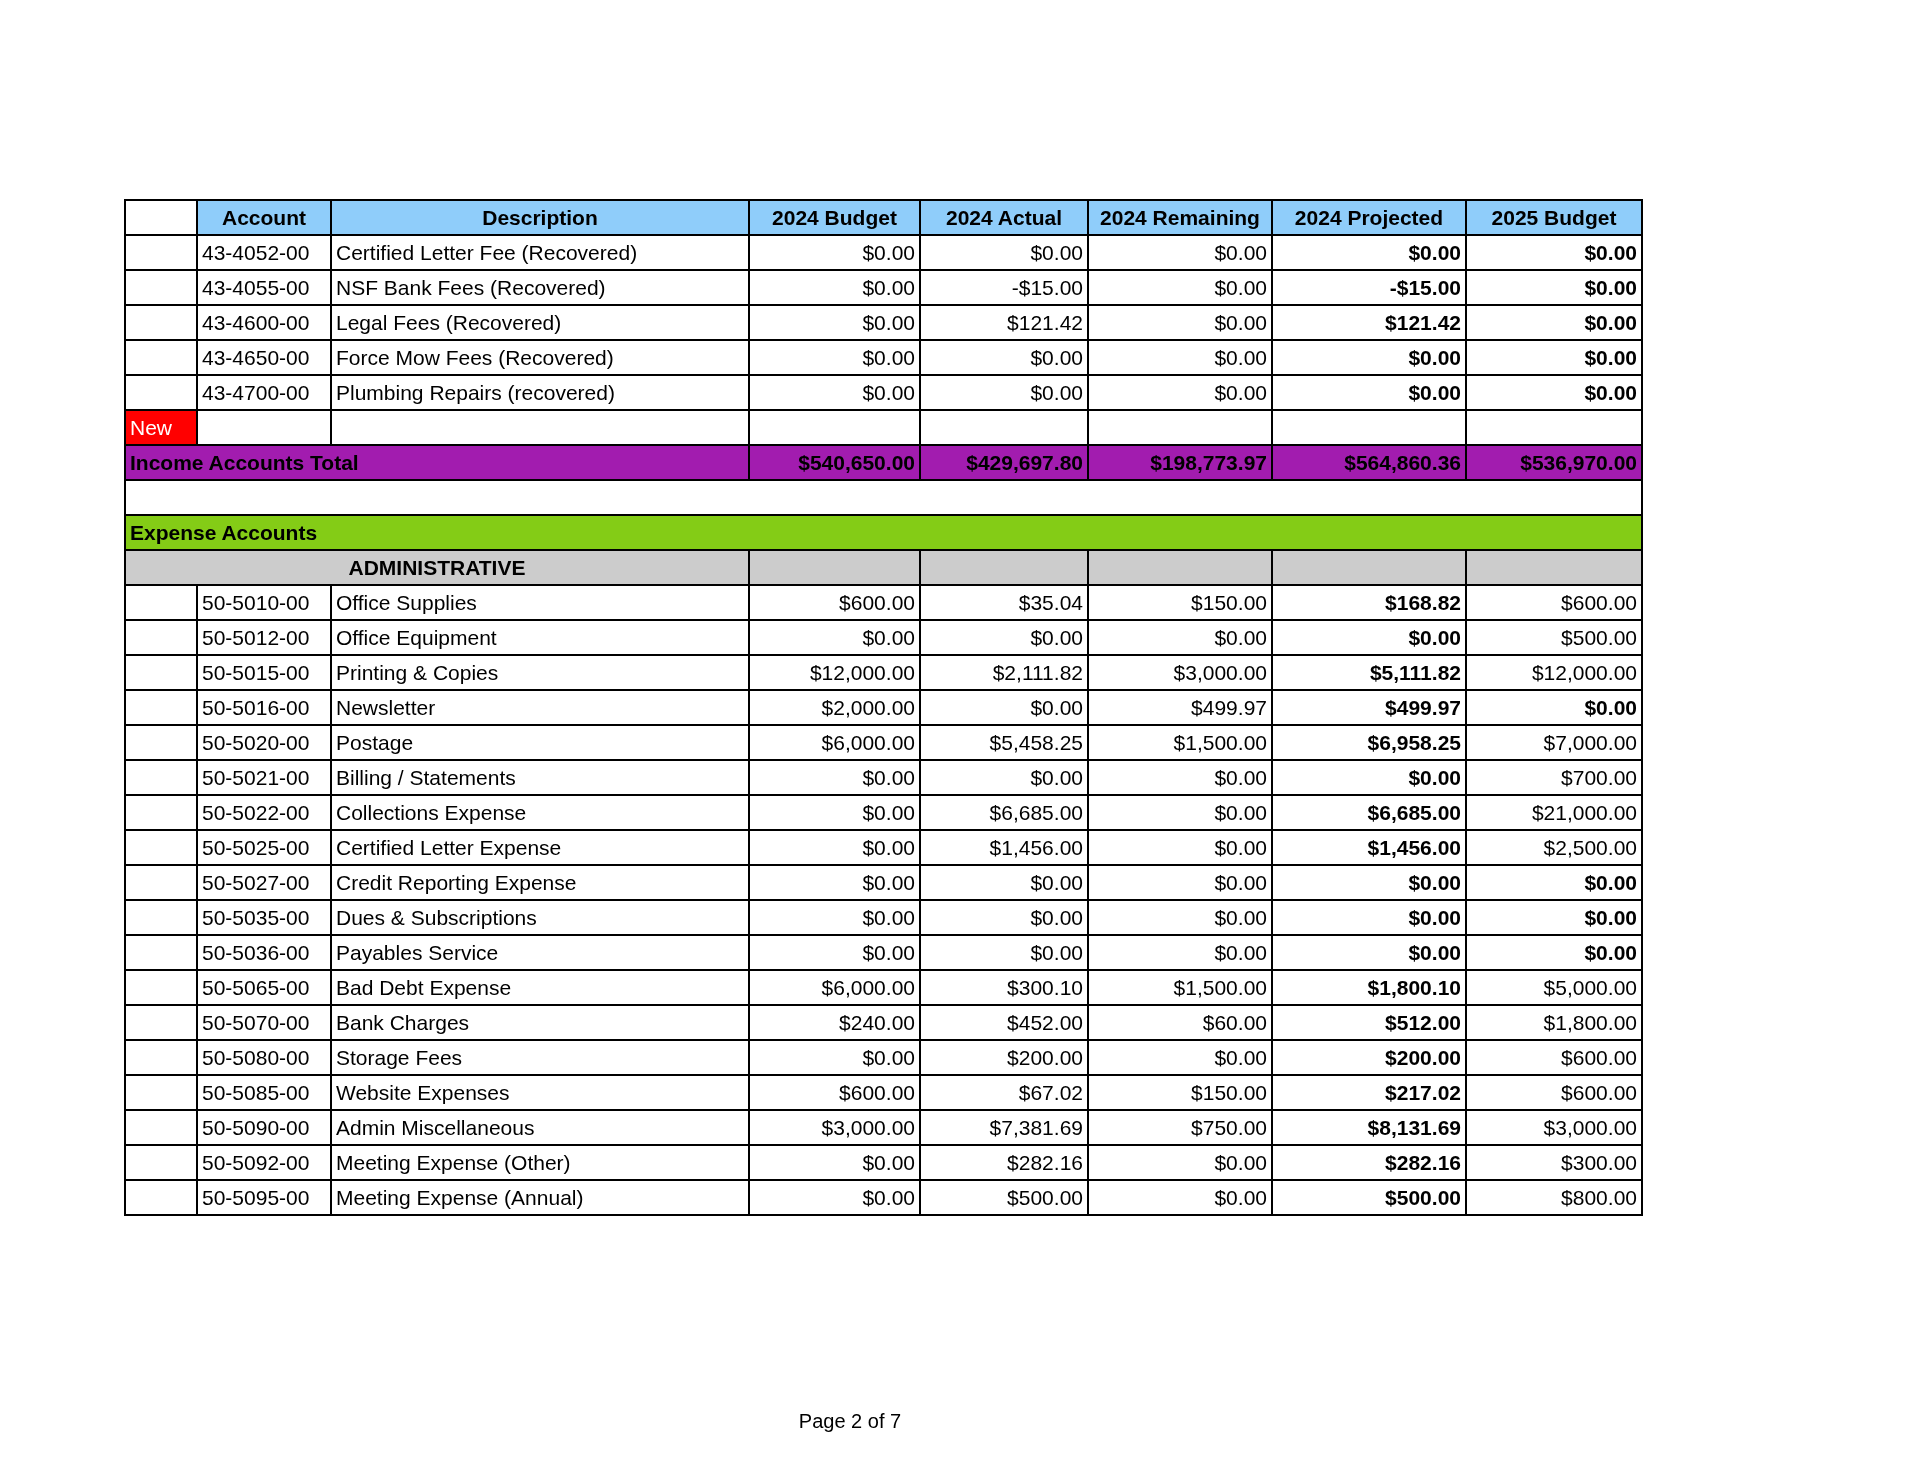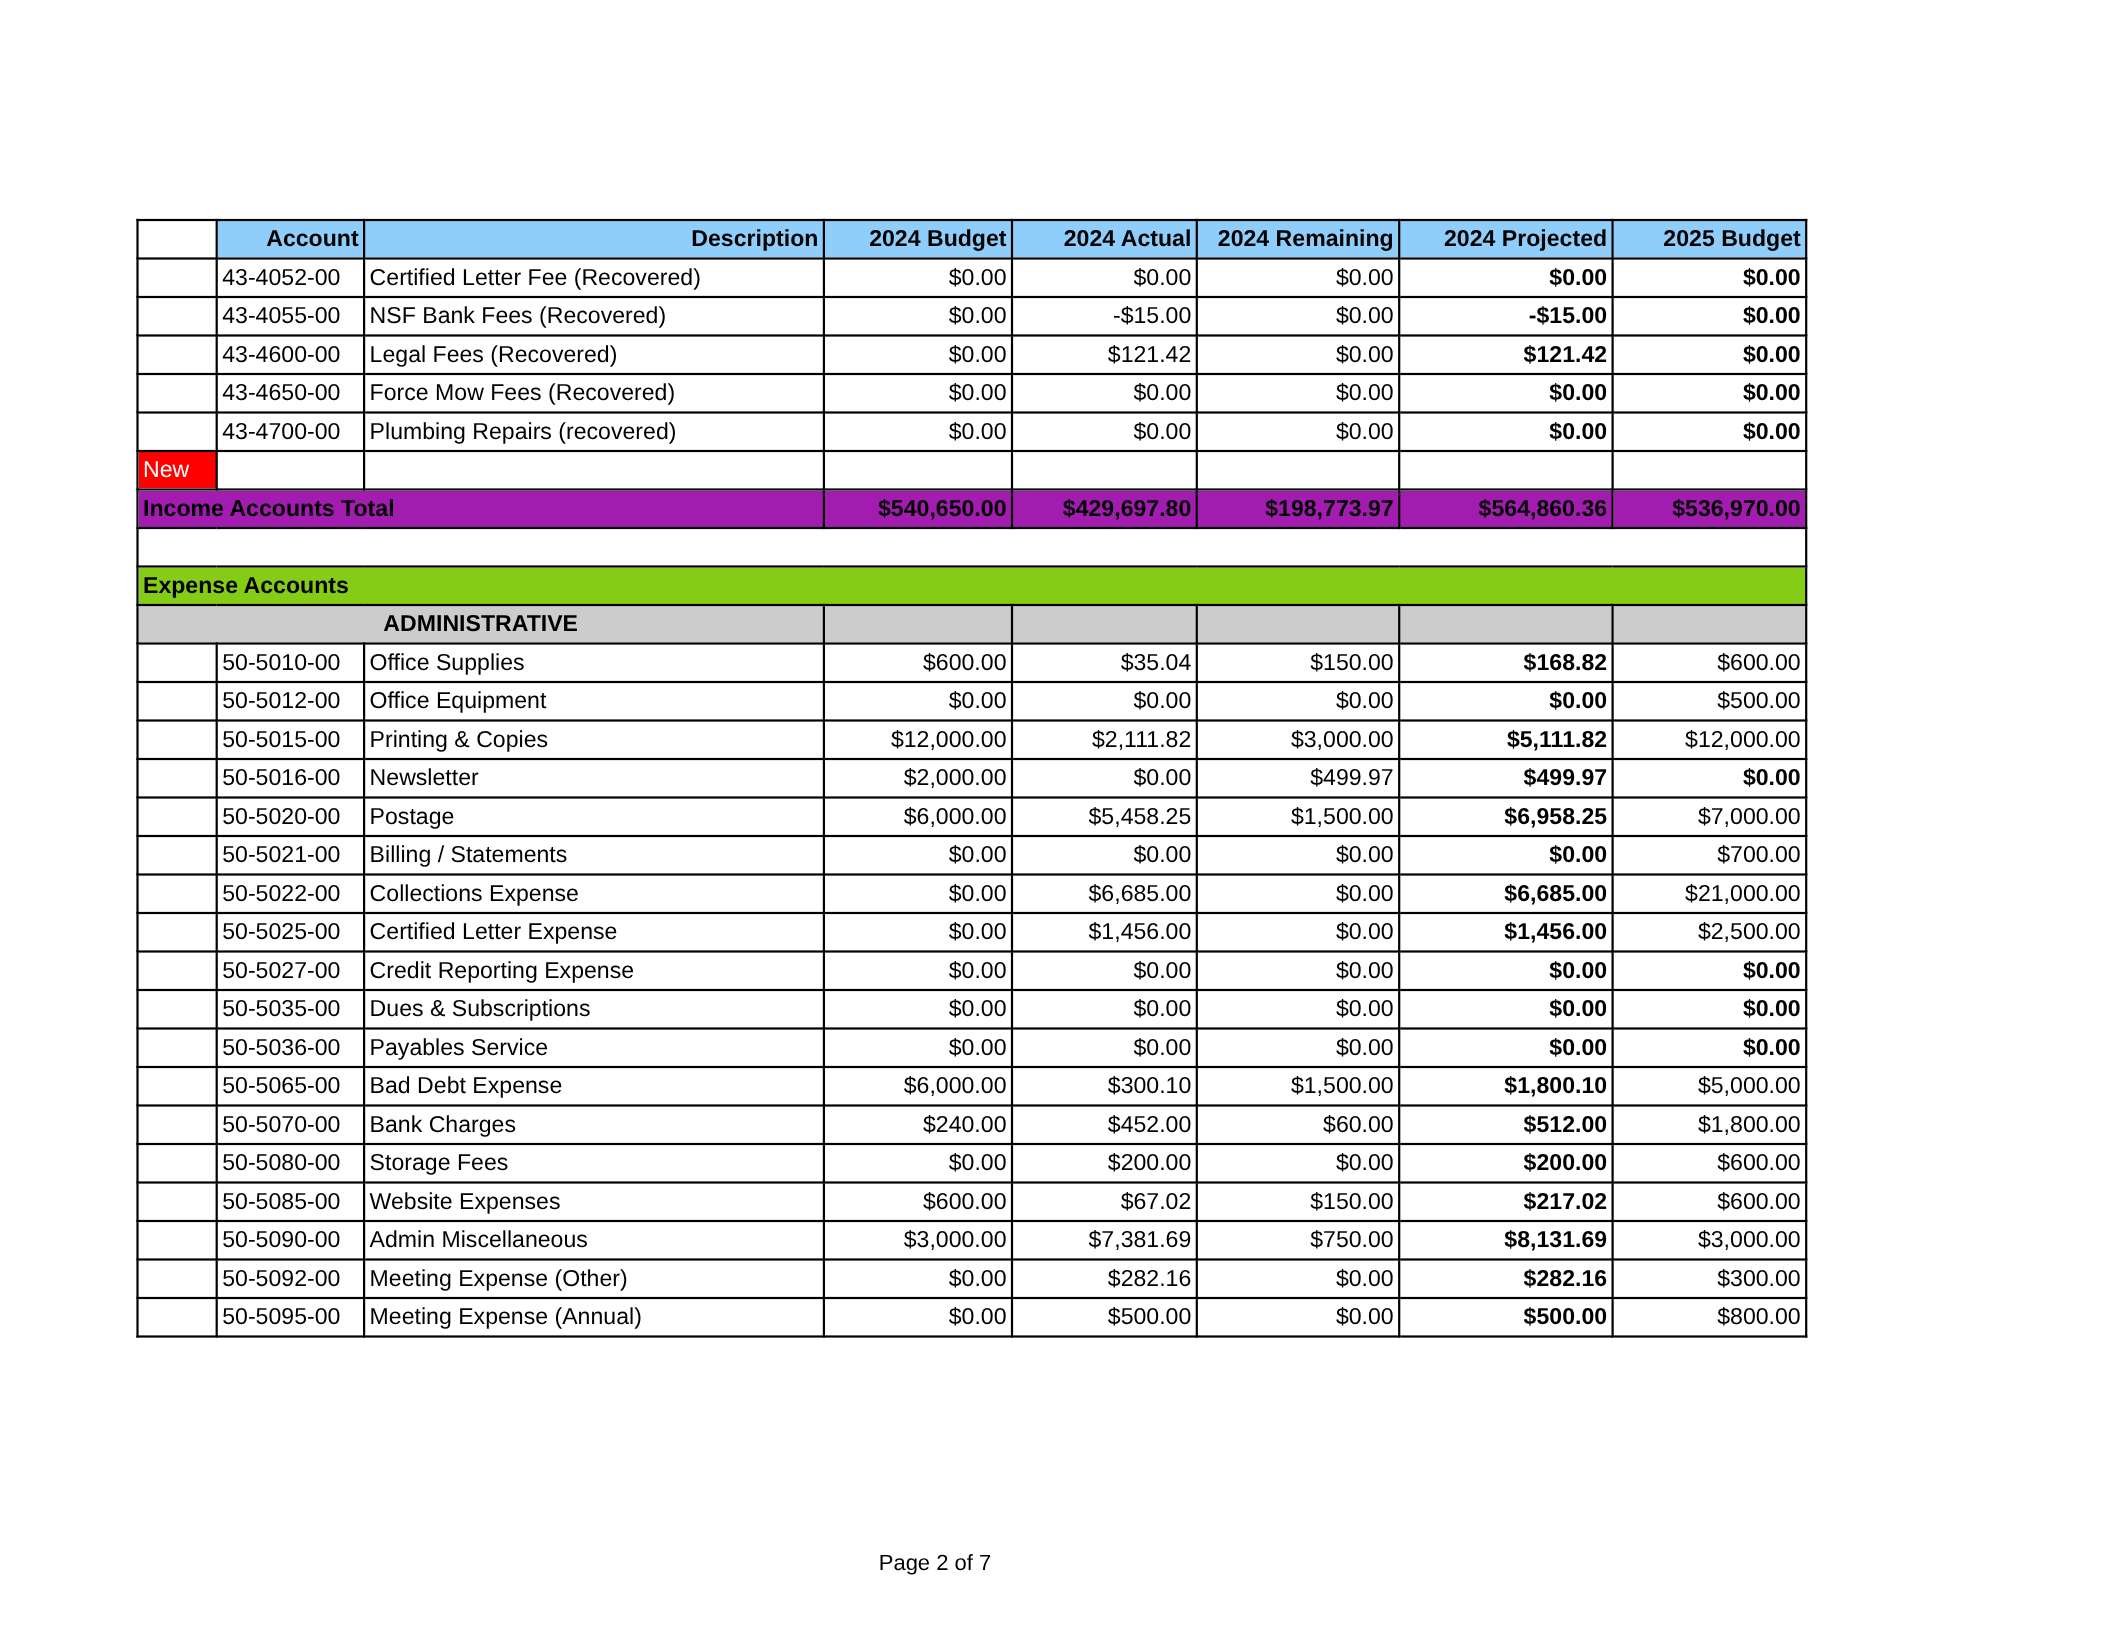--- a/index.html
+++ b/index.html
@@ -4,23 +4,23 @@
 <style>
   html, body { margin: 0; padding: 0; background: #ffffff; }
   body { width: 1920px; height: 1483px; position: relative; overflow: hidden;
          font-family: "Liberation Sans", "DejaVu Sans", sans-serif; color: #000; }
   .sheet { position: absolute; left: 124px; top: 199px; border-collapse: collapse;
            table-layout: fixed; font-size: 21px; }
   .sheet td { border: 2px solid #000; height: 33px; padding: 0 4px; white-space: nowrap;
               overflow: hidden; line-height: 33px; }
   .sheet td.num { text-align: right; }
   .sheet td.b { font-weight: bold; }
-  .hdr td { background: #8fcdfa; font-weight: bold; text-align: right; }
+  .hdr td { background: #8fcdfa; font-weight: bold; text-align: center; }
   .hdr td.blank { background: #ffffff; }
-  .hdr td.left { text-align: right; }
+  .hdr td.left { text-align: center; }
   .new-tag { background: #ff0000; color: #ffffff; font-weight: normal; }
   .total td { background: #a21caf; font-weight: bold; }
   .spacer td { border-left: 2px solid #000; border-right: 2px solid #000; border-top: 2px solid #000; border-bottom: 2px solid #000; background:#fff; }
   .section td { background: #84cc16; font-weight: bold; }
   .subsection td { background: #cccccc; font-weight: bold; text-align: center; }
   .footer { position: absolute; left: 0; width: 1700px; top: 1410px; text-align: center;
             font-size: 20px; }
 </style>
 </head>
 <body>

